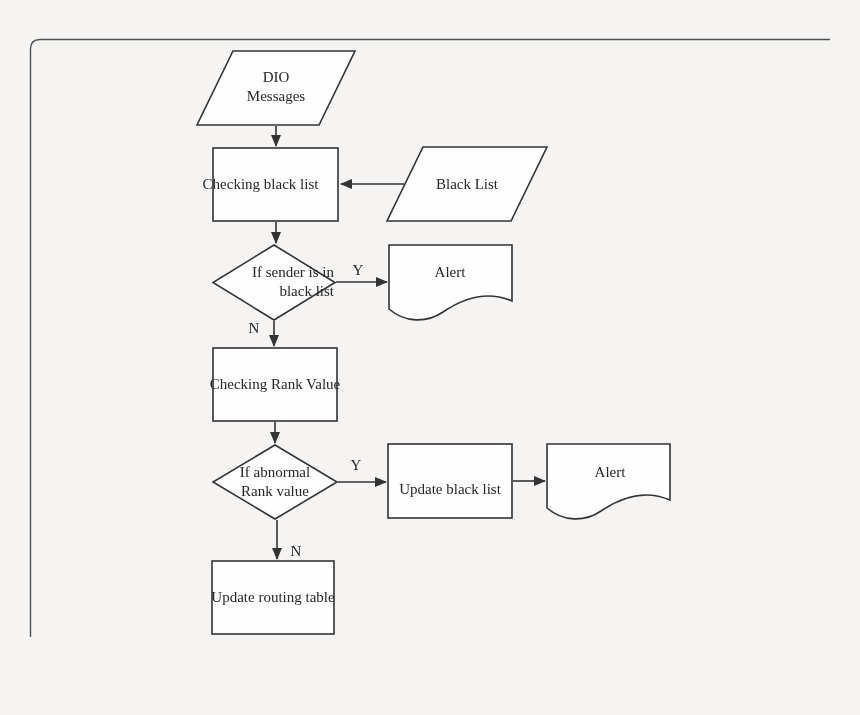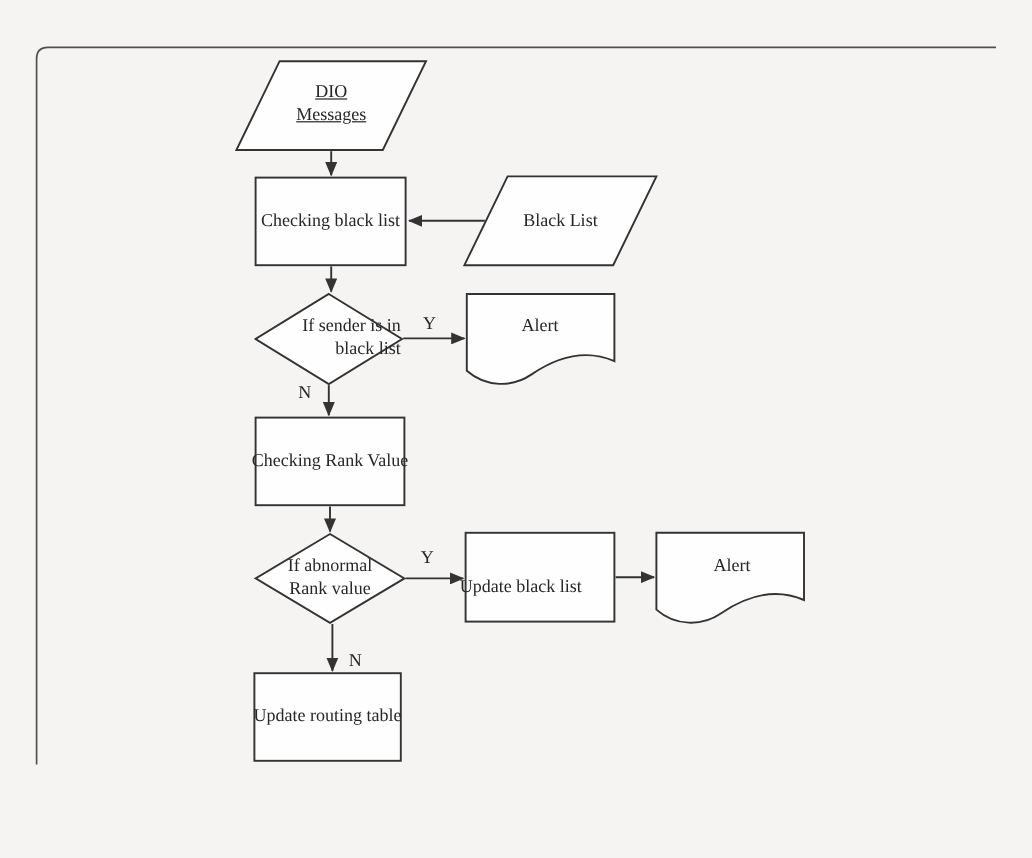--- a/index.html
+++ b/index.html
@@ -71,44 +71,44 @@
     <polygon class="shape" points="423,147 547,147 511,221 387,221"></polygon>
     <polygon class="shape" points="274,245 335,282.5 274,320 213,282.5"></polygon>
     <path class="shape" d="M 389 245 L 512 245 L 512 301 C 489 291 465 297 443 312 C 427 323 405 323 389 309 Z"></path>
     <rect class="shape" x="213" y="348" width="124" height="73"></rect>
     <polygon class="shape" points="275,445 337,482 275,519 213,482"></polygon>
     <rect class="shape" x="388" y="444" width="124" height="74"></rect>
     <path class="shape" d="M 547 444 L 670 444 L 670 500 C 647 490 623 496 601 511 C 585 522 563 522 547 508 Z"></path>
     <rect class="shape" x="212" y="561" width="122" height="73"></rect>
   </svg>
 
-  <div class="lbl" style="left:216px; top:58px; width:120px; height:58px;text-decoration:underline;">
+  <div class="lbl" style="left:216px; top:58px; width:120px; height:58px;">
     <div>DIO</div>
     <div>Messages</div>
   </div>
 
-  <div class="lbl" style="left:213px; top:148px; width:125px; height:73px;">Checking black list</div>
+  <div class="lbl" style="left:198px; top:148px; width:125px; height:73px;">Checking black list</div>
 
   <div class="lbl" style="left:407px; top:169px; width:120px; height:30px;">Black List</div>
 
   <div class="lbl" style="left:214px; top:256px; width:120px; height:52px;align-items:flex-end;">
     <div>If sender is in</div>
     <div>black list</div>
   </div>
 
   <div class="lbl" style="left:390px; top:256px; width:120px; height:32px;">Alert</div>
 
   <div class="lbl" style="left:215px; top:456px; width:120px; height:52px;">
     <div>If abnormal</div>
     <div>Rank value</div>
   </div>
 
   <div class="lbl" style="left:211px; top:348px; width:128px; height:73px;">Checking Rank Value</div>
 
-  <div class="lbl" style="left:372px; top:444px; width:124px; height:91px;">Update black list</div>
+  <div class="lbl" style="left:388px; top:444px; width:124px; height:91px;">Update black list</div>
 
   <div class="lbl" style="left:550px; top:456px; width:120px; height:32px;">Alert</div>
 
   <div class="lbl" style="left:210px; top:561px; width:126px; height:73px;text-align:right;">Update routing table</div>
 
   <div class="lbl" style="left:348px; top:262px; width:20px; height:16px;">Y</div>
   <div class="lbl" style="left:244px; top:320px; width:20px; height:16px;">N</div>
   <div class="lbl" style="left:346px; top:457px; width:20px; height:16px;">Y</div>
   <div class="lbl" style="left:286px; top:543px; width:20px; height:16px;">N</div>
 

